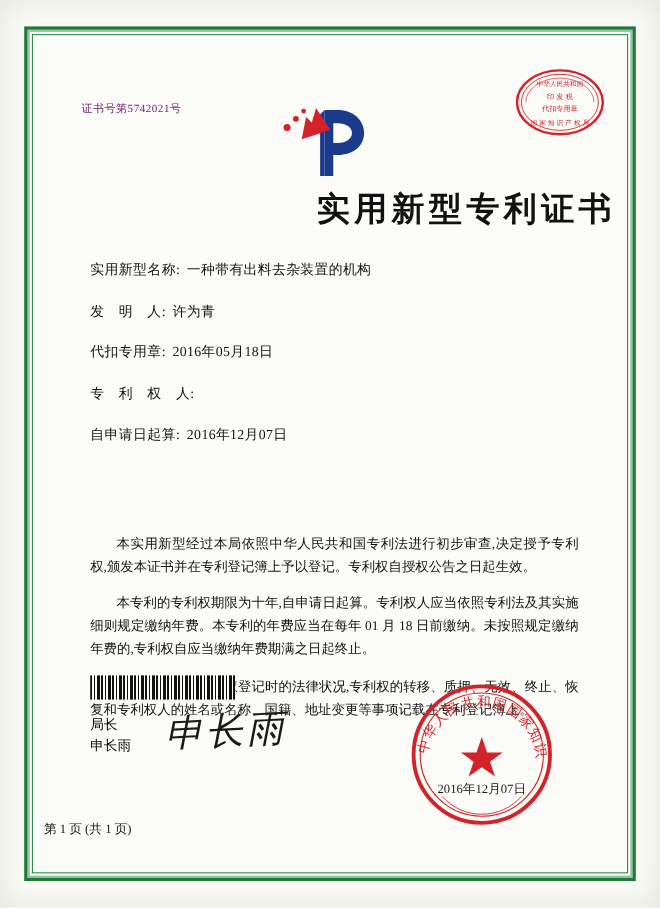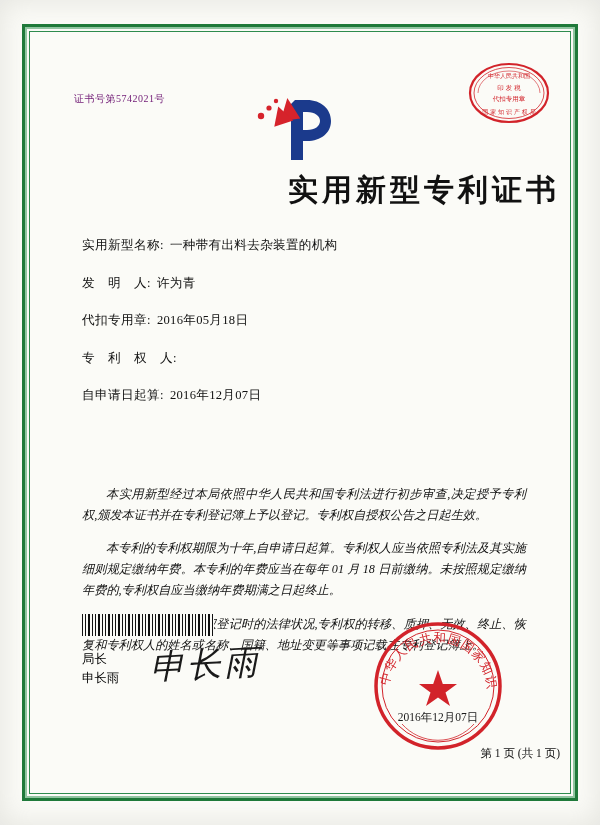--- a/index.html
+++ b/index.html
@@ -126,21 +126,20 @@
   
   .paras {
     position: absolute;
     left: 42px;
     right: 34px;
     top: 430px;
     font-size: 12.2px;
     line-height: 21px;
     color: #111;
     text-align: justify;
-    font-style: italic;
   }
   .para {
     text-indent: 24px;
     margin-bottom: 2px;
   }
   .para.tight { margin-bottom: 0; }
 
   
   .barcode {
     position: absolute;
@@ -197,21 +196,21 @@
     font-size: 11.5px;
     color: #1a1a1a;
   }
 
   
   .footer {
     position: absolute;
     left: 0;
     right: 0;
     bottom: 22px;
-    text-align: right;
+    text-align: left;
     font-size: 11.5px;
     color: #111;
   }
 
   .edge-shadow {
     position: absolute;
     inset: 0;
     pointer-events: none;
     box-shadow: inset 0 0 30px rgba(120,120,110,.18);
   }

